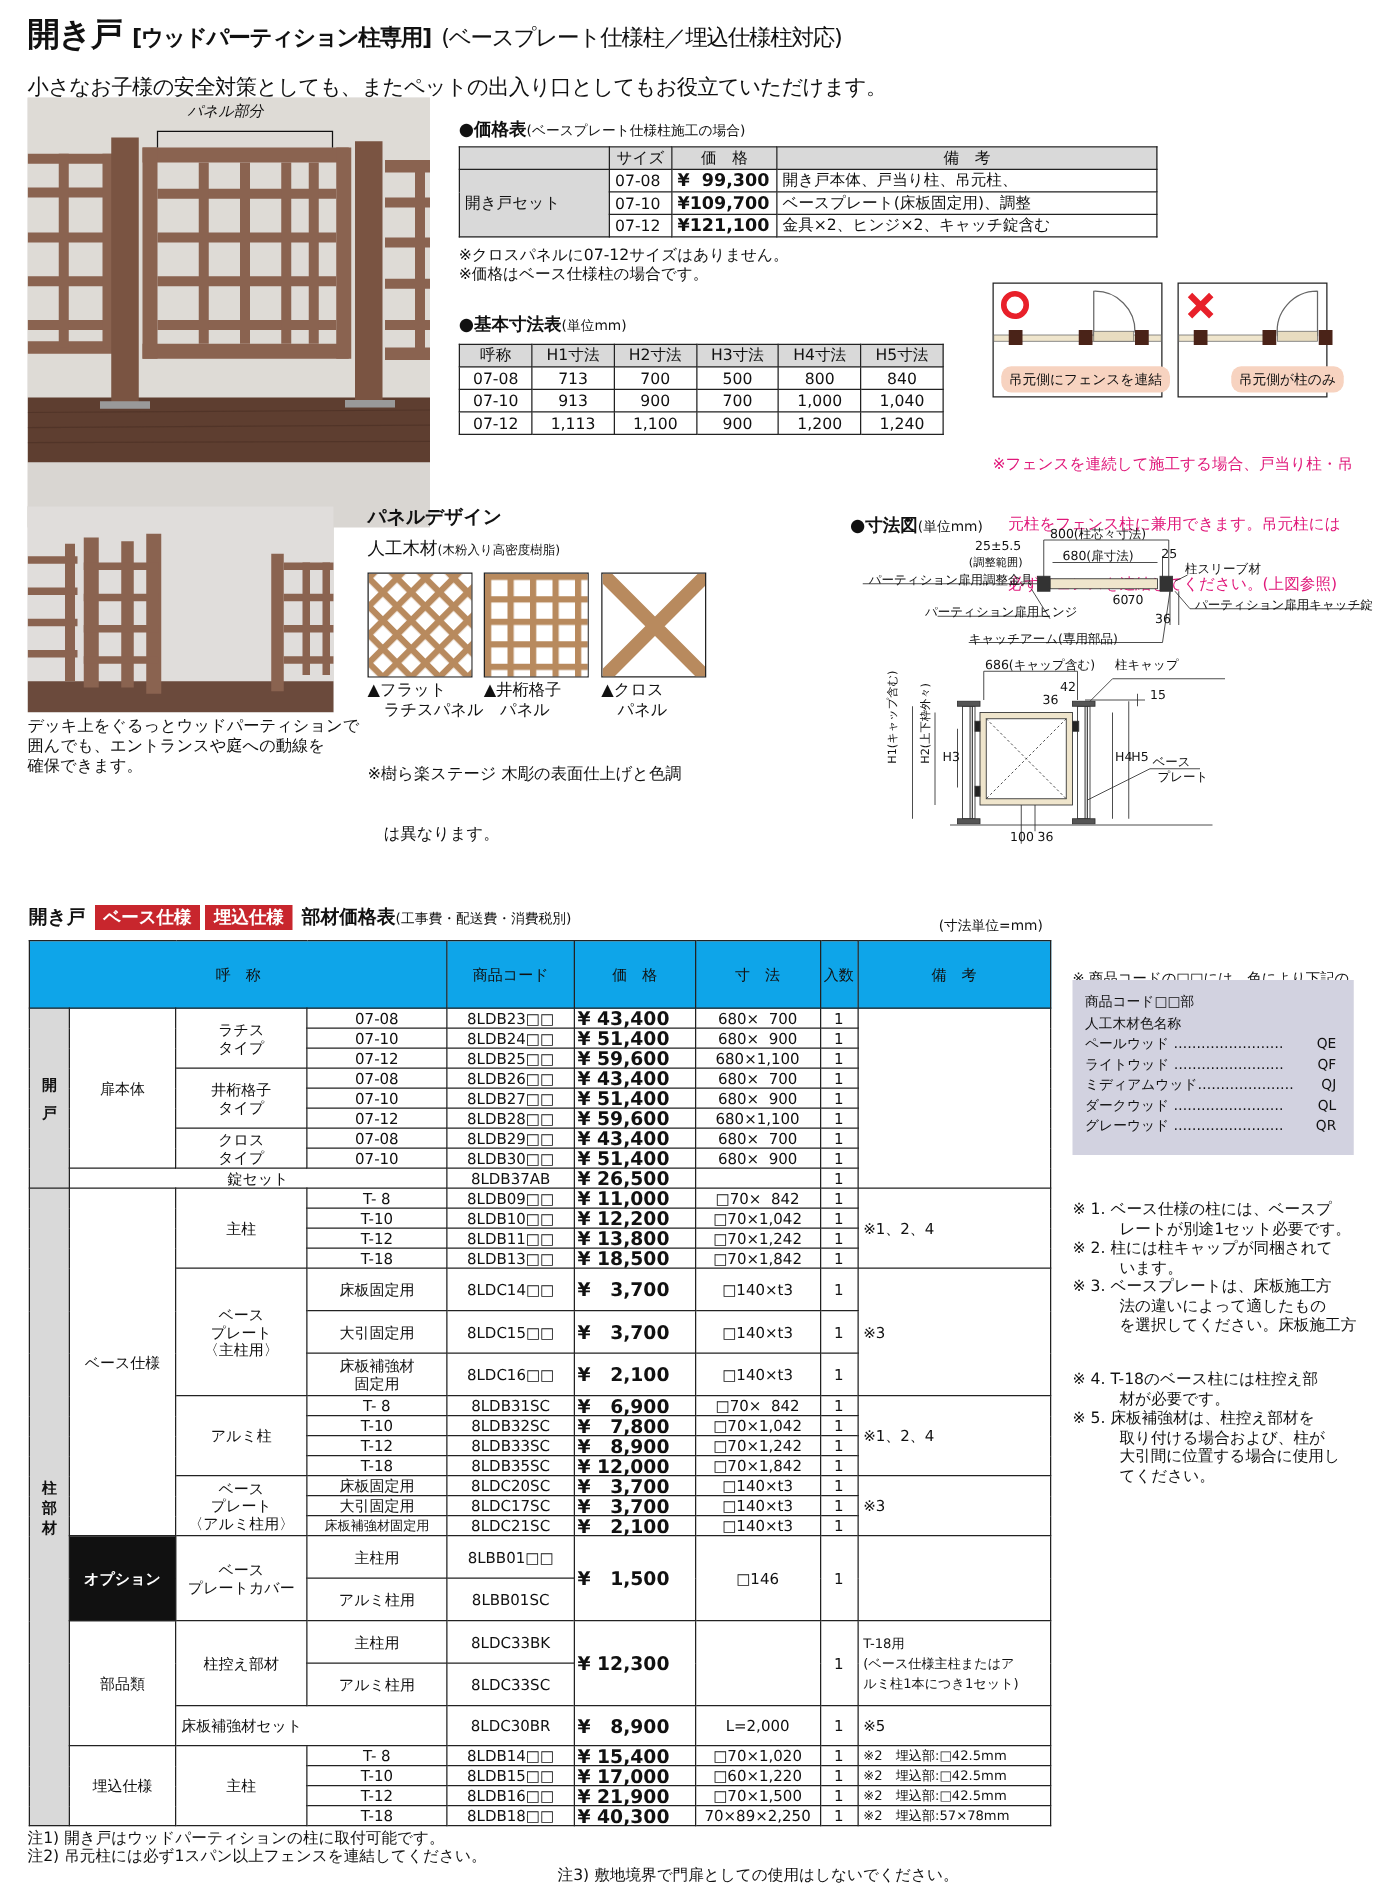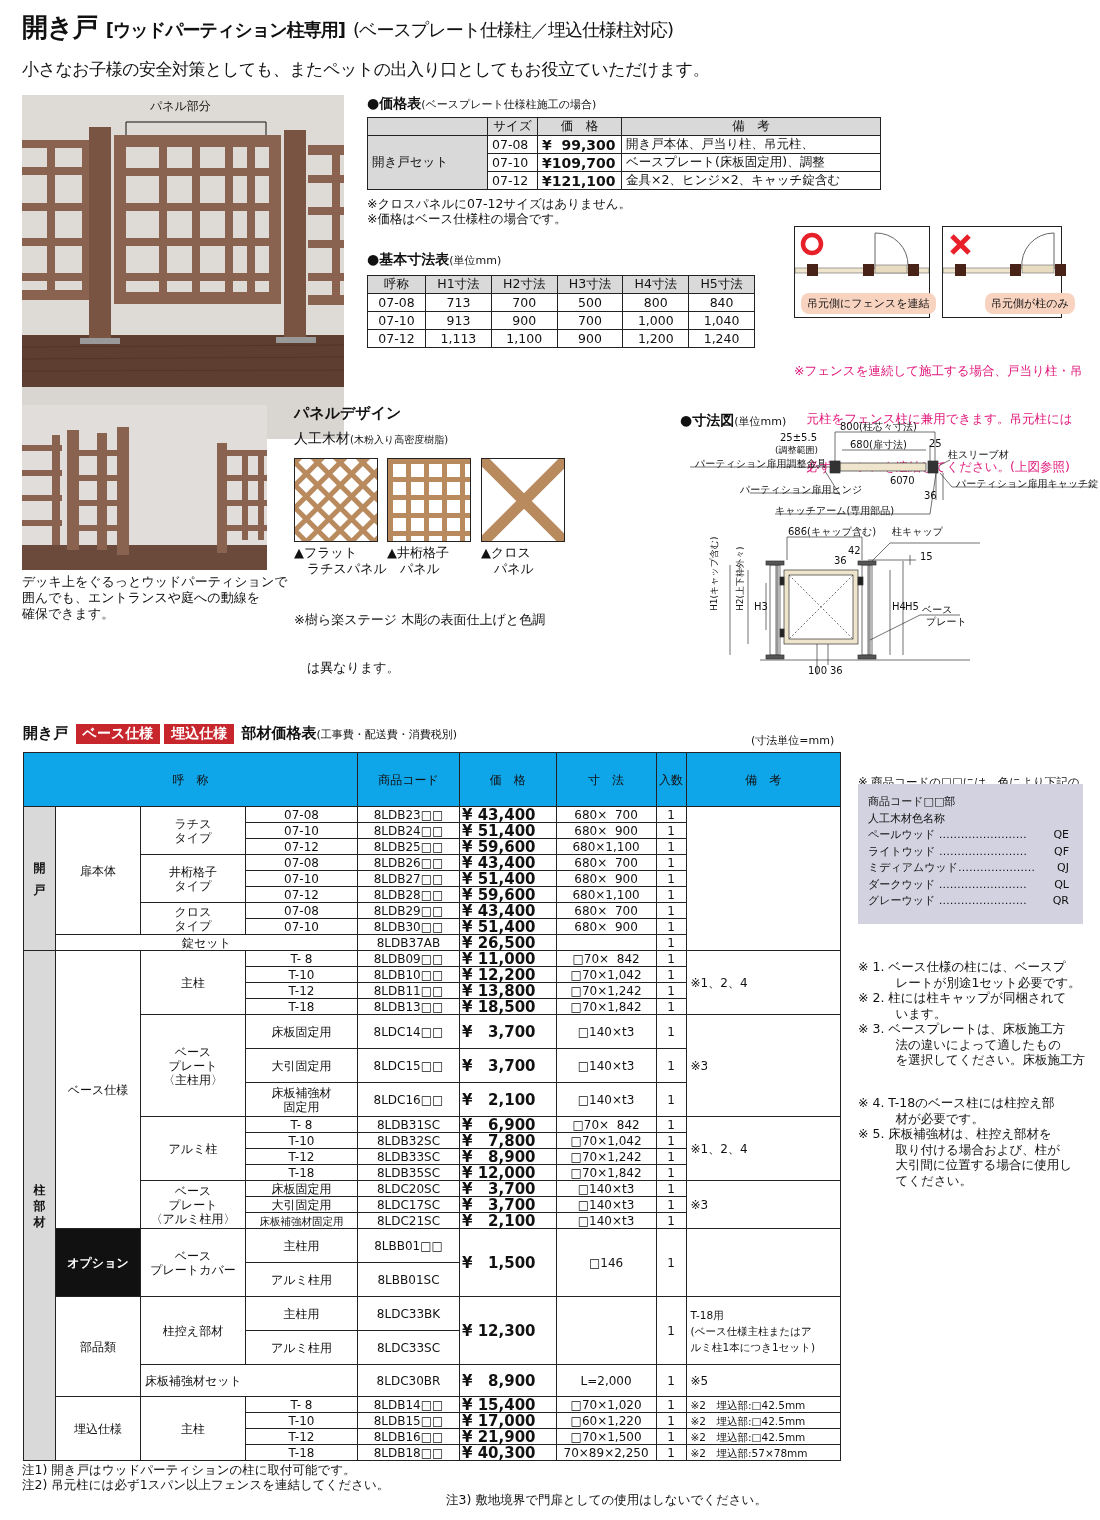--- a/index.html
+++ b/index.html
@@ -39,21 +39,21 @@
 </head>
 <body>
 
 <div class="abs title">
   <span>開き戸</span>
   <span class="t2">[ウッドパーティション柱専用]</span>
   <span class="t3">(ベースプレート仕様柱／埋込仕様柱対応)</span>
 </div>
 <div class="abs subtitle">小さなお子様の安全対策としても、またペットの出入り口としてもお役立ていただけます。</div>
 
-<div class="abs photo" style="left:22px;top:95px;width:322px;height:344px;">
+<div class="abs photo" style="left:22px;top:78px;width:322px;height:344px;font-style:italic;">
   <svg width="322" height="292">
     <rect x="0" y="0" width="322" height="292" fill="#dedbd6"></rect>
     <rect x="0" y="240" width="322" height="52" fill="#5e3e30"></rect>
     <g stroke="#4a2f24" stroke-width="1" opacity=".6">
         <line x1="0" y1="252" x2="322" y2="250"></line>
         <line x1="0" y1="264" x2="322" y2="262"></line>
         <line x1="0" y1="276" x2="322" y2="275"></line>
       </g>
 
     <g fill="#8a6350">
@@ -95,21 +95,21 @@
       <rect x="310" y="50" width="8" height="160"></rect>
     </g>
     <polyline points="104,40 104,27 244,27 244,40" fill="none" stroke="#111" stroke-width="1"></polyline>
   </svg>
   <div class="abs" style="left:128px;top:3px;font-size:12px;">パネル部分</div>
 </div>
 
 <div class="abs sec-h" style="left:367px;top:95px;">
   <span>●価格表</span><small>(ベースプレート仕様柱施工の場合)</small>
 </div>
-<table class="abs pt" style="left:367px;top:117px;width:514px;">
+<table class="abs pt" style="left:367px;top:117px;width:559px;">
   <tbody>
       <tr>
     <th style="width:120px"></th>
     <th style="width:50px">サイズ</th>
     <th style="width:84px">価　格</th>
     <th>備　考</th>
   </tr>
   <tr>
     <td rowspan="3" style="background:#d9d9d9">開き戸セット</td>
     <td>07-08</td>

